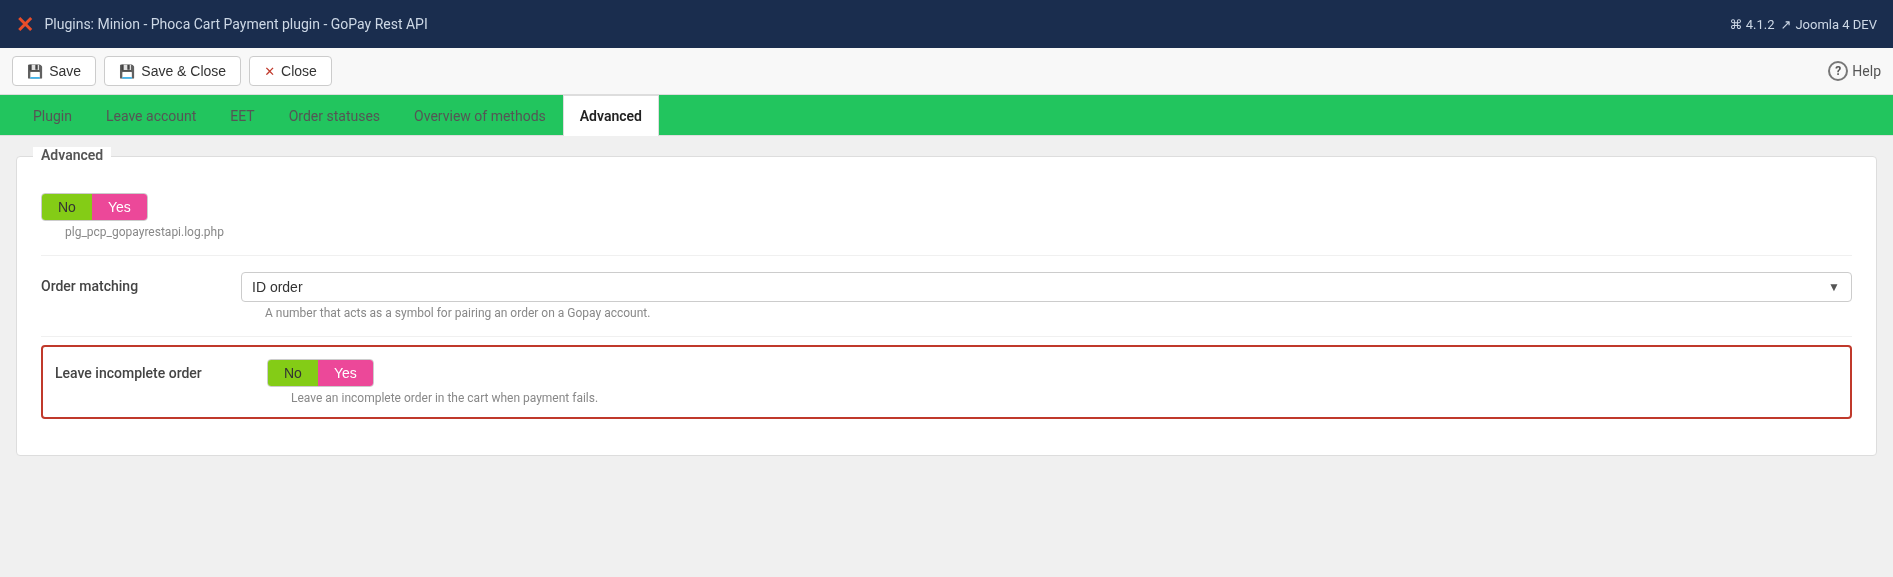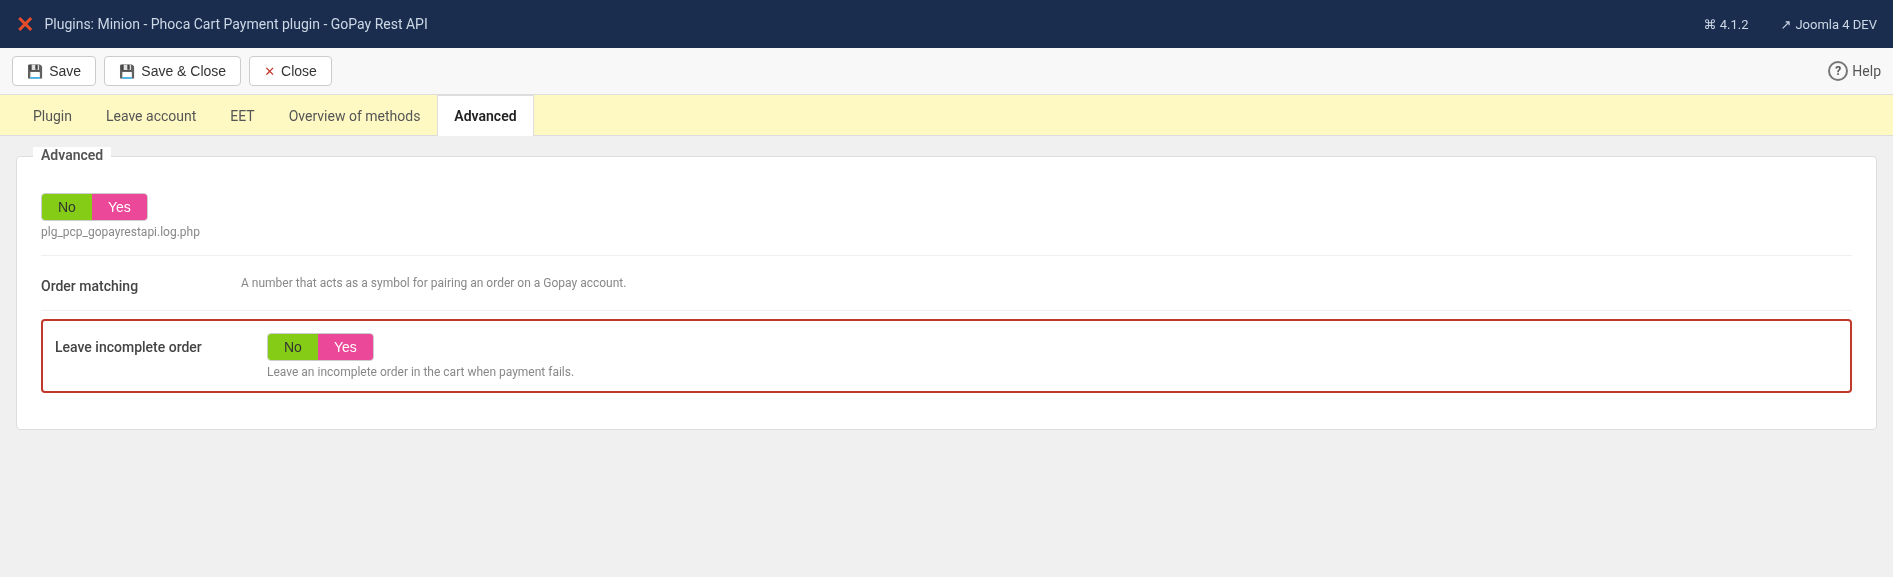--- a/index.html
+++ b/index.html
@@ -11,21 +11,21 @@
       color: #fff;
       display: flex;
       align-items: center;
       padding: 0 16px;
       height: 48px;
       justify-content: space-between;
     }
     .navbar-left { display: flex; align-items: center; gap: 10px; }
     .navbar-logo { color: #e84d2a; font-size: 22px; font-weight: bold; }
     .navbar-title { color: #cdd8e6; font-size: 14px; }
-    .navbar-right { display: flex; align-items: center; gap: 32px; color: #cdd8e6; font-size: 13px; justify-content: space-between; }
+    .navbar-right { display: flex; align-items: center; gap: 6px; color: #cdd8e6; font-size: 13px; justify-content: space-between; }
     .navbar-version { color: #cdd8e6; }
     .navbar-joomla-link { color: #cdd8e6; display: flex; align-items: center; gap: 4px; }
 
     
     .toolbar {
       background: #f8f8f8;
       border-bottom: 1px solid #ddd;
       display: flex;
       align-items: center;
       padding: 8px 12px;
@@ -54,21 +54,21 @@
       font-size: 14px; color: #555;
     }
     .help-icon {
       width: 20px; height: 20px; border-radius: 50%; border: 2px solid #777;
       display: flex; align-items: center; justify-content: center;
       font-size: 12px; font-weight: bold; color: #555;
     }
 
     
     .tabs-bar {
-      background: #fef9c3;
+      background: #22c55e;
       border-bottom: 1px solid #ddd;
       padding: 0 16px;
       display: flex;
       gap: 0;
     }
     .tab-item {
       padding: 12px 16px;
       cursor: pointer;
       color: #555;
       border: 1px solid transparent;
@@ -145,20 +145,21 @@
     }
     .toggle-btn.yes-active {
       background: #ec4899;
       color: #fff;
     }
 
     .form-hint {
       font-size: 12px;
       color: #888;
       margin-top: 4px;
+      margin-left: 24px;
     }
 
     
     .select-wrapper {
       position: relative;
       display: flex;
       align-items: center;
     }
     .form-select {
       width: 100%;
@@ -229,20 +230,21 @@
   <div class="toolbar-help">
     <div class="help-icon">?</div>
     <span>Help</span>
   </div>
 </div>
 
 <div class="tabs-bar">
   <div class="tab-item">Plugin</div>
   <div class="tab-item">Leave account</div>
   <div class="tab-item">EET</div>
+  <div class="tab-item">Order statuses</div>
   <div class="tab-item">Overview of methods</div>
   <div class="tab-item active">Advanced</div>
 </div>
 
 <div class="main-content">
   <div class="section-card">
     <div class="section-title">Advanced</div>
 
     <div class="form-row">
       <div class="form-control">
@@ -250,20 +252,27 @@
           <button class="toggle-btn">No</button>
           <button class="toggle-btn yes-active">Yes</button>
         </div>
         <div class="form-hint">plg_pcp_gopayrestapi.log.php</div>
       </div>
     </div>
 
     <div class="form-row">
       <div class="form-label">Order matching</div>
       <div class="form-control">
+        <div class="select-wrapper">
+          <select class="form-select">
+            <option>ID order</option>
+            <option>Variable symbol</option>
+          </select>
+          <span class="select-arrow">▼</span>
+        </div>
         <div class="form-hint">A number that acts as a symbol for pairing an order on a Gopay account.</div>
       </div>
     </div>
 
     <div class="form-row-highlighted">
       <div class="highlighted-inner">
         <div class="form-label">Leave incomplete order</div>
         <div class="form-control">
           <div class="toggle-group">
             <button class="toggle-btn">No</button>

